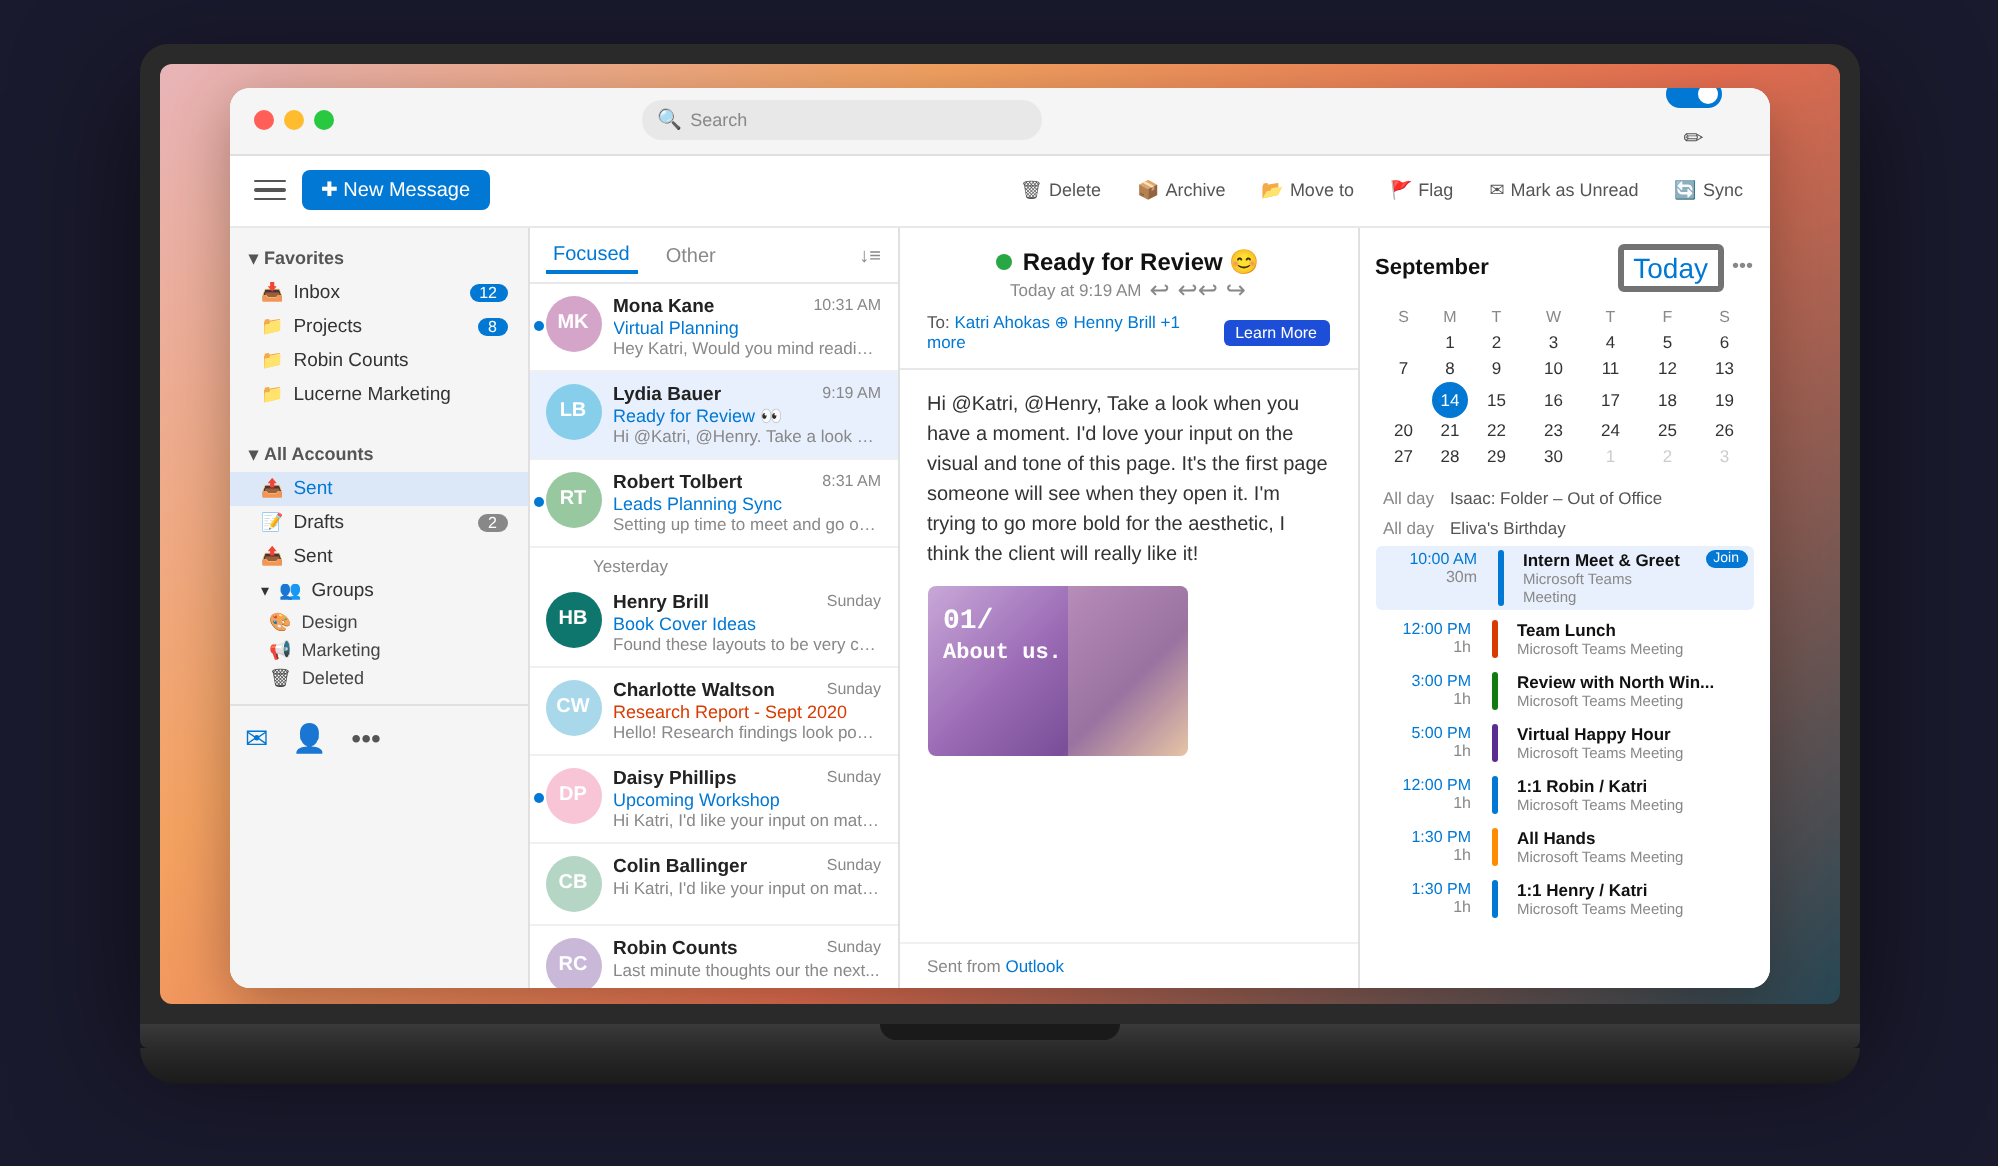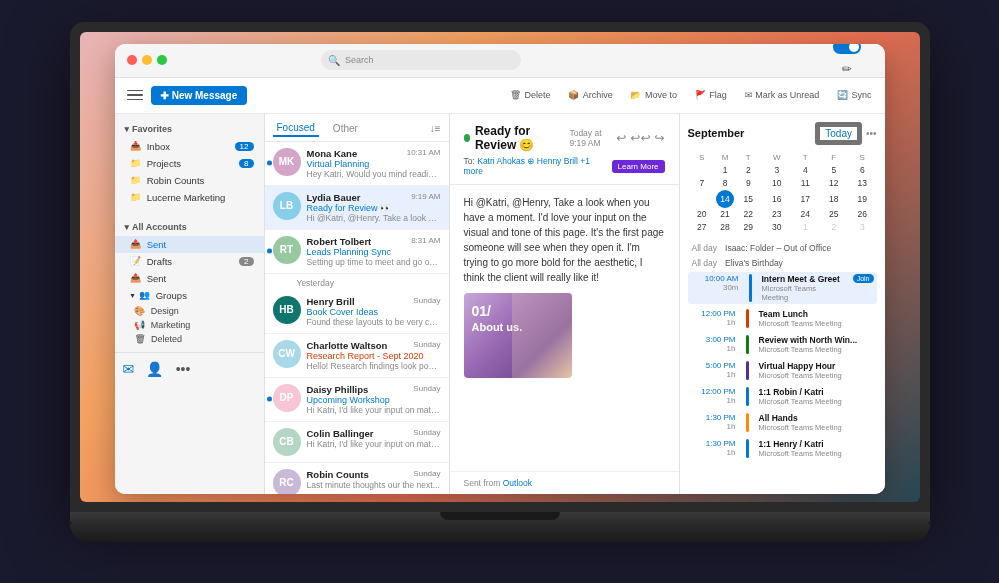--- a/index.html
+++ b/index.html
@@ -168,21 +168,21 @@
       background: #0078d4;
       color: white;
       border: none;
       border-radius: 4px;
       padding: 4px 10px;
       font-size: 10px;
       cursor: pointer;
       display: flex;
       align-items: center;
       gap: 4px;
-      font-weight: 700;
+      font-weight: 400;
     }
 
     .toolbar-spacer { flex: 1; }
 
     .toolbar-actions {
       display: flex;
       align-items: center;
       gap: 8px;
     }
 
@@ -408,67 +408,69 @@
     .email-view-header {
       padding: 10px 14px 6px;
       border-bottom: 1px solid #e8e8e8;
     }
 
     .email-view-title-row {
       display: flex;
       align-items: center;
       justify-content: space-between;
       margin-bottom: 4px;
+      flex-direction: column;
     }
 
     .email-view-title {
       font-size: 12px;
       font-weight: 600;
       color: #111;
       display: flex;
       align-items: center;
       gap: 5px;
     }
 
     .email-meta {
       font-size: 8.5px;
       color: #555;
       margin-bottom: 2px;
     }
 
     .learn-more-btn {
-      background: #6d28d9;
+      background: #1d4ed8;
       color: white;
       border: none;
       border-radius: 3px;
       padding: 2px 6px;
       font-size: 8px;
       cursor: pointer;
     }
 
     .email-body {
       padding: 10px 14px;
       font-size: 10px;
       color: #333;
       line-height: 1.5;
       flex: 1;
       overflow-y: auto;
     }
 
     .email-image-preview {
-      width: 108px;
+      width: 130px;
       height: 85px;
       border-radius: 4px;
       overflow: hidden;
       margin-top: 8px;
       background: linear-gradient(135deg, #c8a8d8 0%, #9b6bb5 40%, #7a4f99 70%, #e8c4a0 100%);
       position: relative;
       display: flex;
       align-items: center;
       justify-content: center;
+      font-family: Liberation Mono, monospace;
     }
 
     .preview-number {
       font-size: 14px;
       font-weight: bold;
       color: white;
       position: absolute;
       top: 8px;
       left: 8px;
     }
@@ -511,24 +513,24 @@
       margin-bottom: 6px;
     }
 
     .calendar-month {
       font-size: 11px;
       font-weight: 600;
       color: #111;
     }
 
     .today-btn {
-      font-size: 10px;
+      font-size: 14px;
       color: #0078d4;
       cursor: pointer;
-      border: 5px solid #737373;
+      border: 3px solid #737373;
       border-radius: 3px;
       padding: 1px 5px;
     }
 
     .calendar-grid {
       width: 100%;
       border-collapse: collapse;
       margin-bottom: 8px;
     }
 

